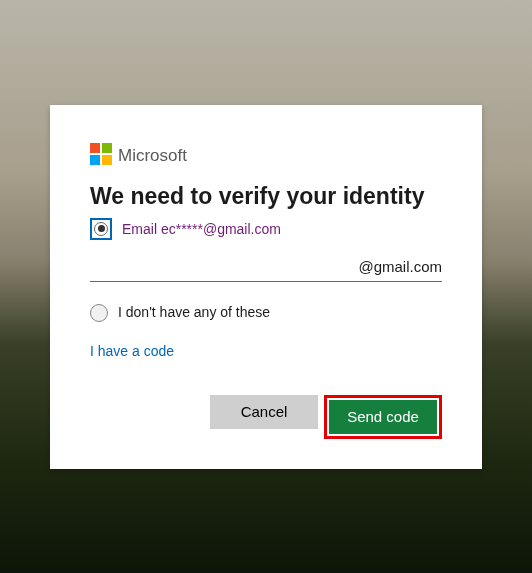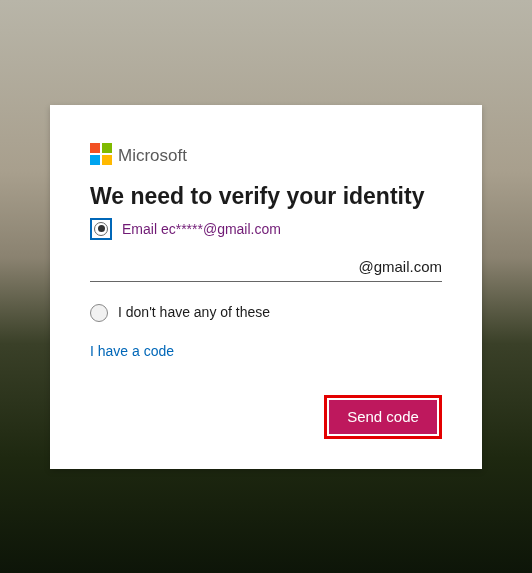--- a/index.html
+++ b/index.html
@@ -115,21 +115,21 @@
     height:34px;
     min-width:108px;
     cursor:pointer;
     font-family: inherit;
   }
   .btn-secondary {
     background:#cfcfcf;
     color:#000;
   }
   .btn-primary {
-    background:#be185d;
+    background:#15803d;
     color:#fff;
   }
   .highlight-box {
     border: 3px solid #e30000;
     padding: 2px;
   }
 </style>
 </head>
 <body>
 
@@ -165,18 +165,19 @@
   </div>
 
   <div class="none-row">
     <span class="radio-plain"></span>
     <span>I don't have any of these</span>
   </div>
 
   <a href="#" class="link">I have a code</a>
 
   <div class="actions">
+    <button class="btn-secondary">Cancel</button>
     <span class="highlight-box">
       <button class="btn-primary">Send code</button>
     </span>
   </div>
 
 </div>
 
 </body></html>

